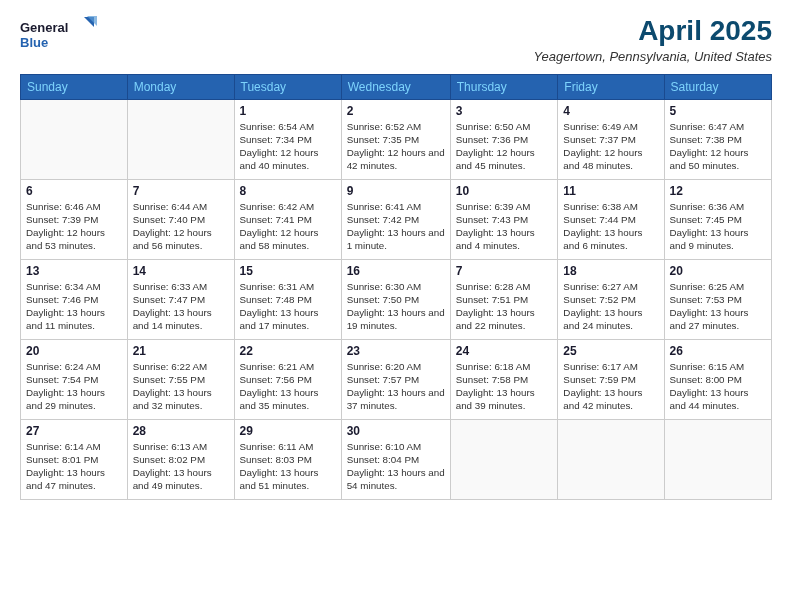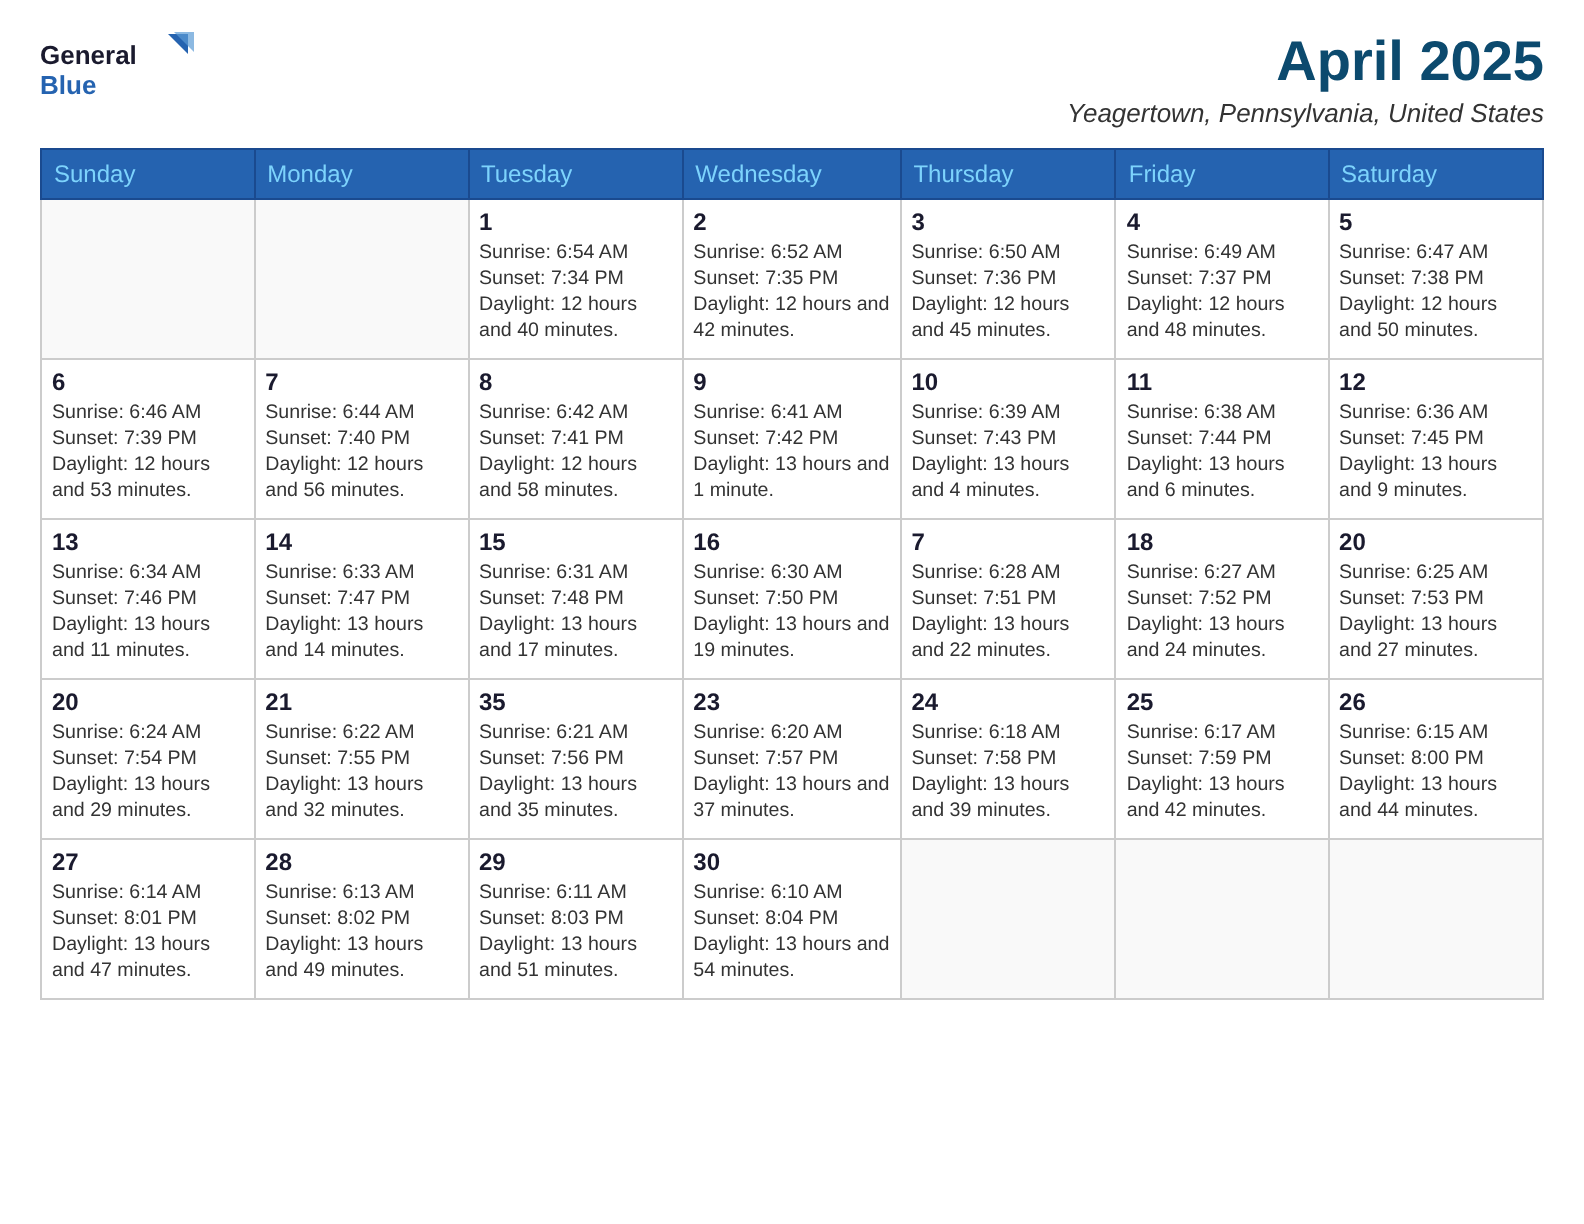--- a/index.html
+++ b/index.html
@@ -199,21 +199,21 @@
         <tr>
           <td>
             <div class="day-number">20</div>
             <div class="day-info">Sunrise: 6:24 AM<br>Sunset: 7:54 PM<br>Daylight: 13 hours and 29 minutes.</div>
           </td>
           <td>
             <div class="day-number">21</div>
             <div class="day-info">Sunrise: 6:22 AM<br>Sunset: 7:55 PM<br>Daylight: 13 hours and 32 minutes.</div>
           </td>
           <td>
-            <div class="day-number">35</div>
+            <div class="day-number">22</div>
             <div class="day-info">Sunrise: 6:21 AM<br>Sunset: 7:56 PM<br>Daylight: 13 hours and 35 minutes.</div>
           </td>
           <td>
             <div class="day-number">23</div>
             <div class="day-info">Sunrise: 6:20 AM<br>Sunset: 7:57 PM<br>Daylight: 13 hours and 37 minutes.</div>
           </td>
           <td>
             <div class="day-number">24</div>
             <div class="day-info">Sunrise: 6:18 AM<br>Sunset: 7:58 PM<br>Daylight: 13 hours and 39 minutes.</div>
           </td>

